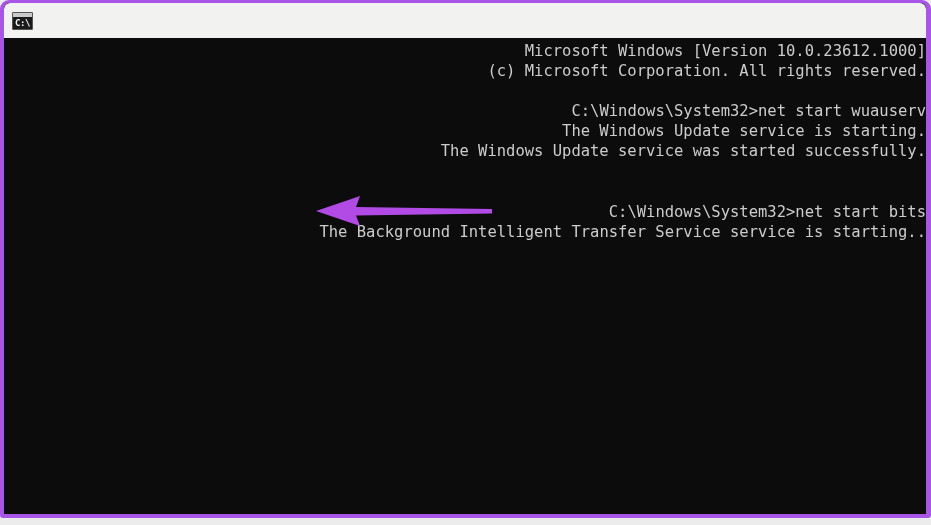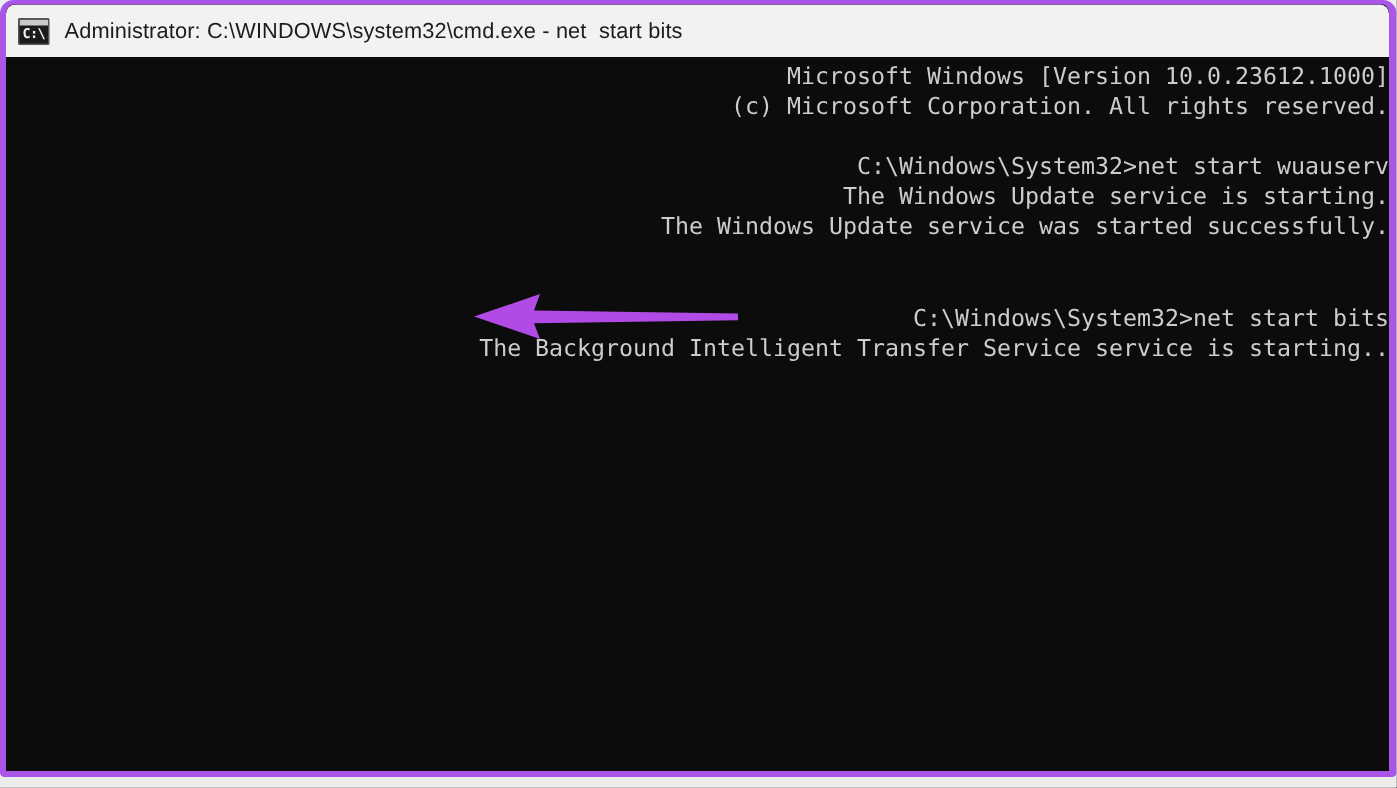--- a/index.html
+++ b/index.html
@@ -125,21 +125,20 @@
 
 <div id="screen">
 
   <div id="cmd-window">
 
     <div id="title-bar">
       <span class="cmd-icon">
         <span class="bar"></span>
         <span class="prompt">C:\.</span>
       </span>
-      <span id="title-text">Administrator: C:\WINDOWS\system32\cmd.exe - net  start bits</span>
     </div>
 
     <div id="terminal">
       <pre id="terminal-text">Microsoft Windows [Version 10.0.23612.1000]
 (c) Microsoft Corporation. All rights reserved.
 
 C:\Windows\System32&gt;net start wuauserv
 The Windows Update service is starting.
 The Windows Update service was started successfully.
 

